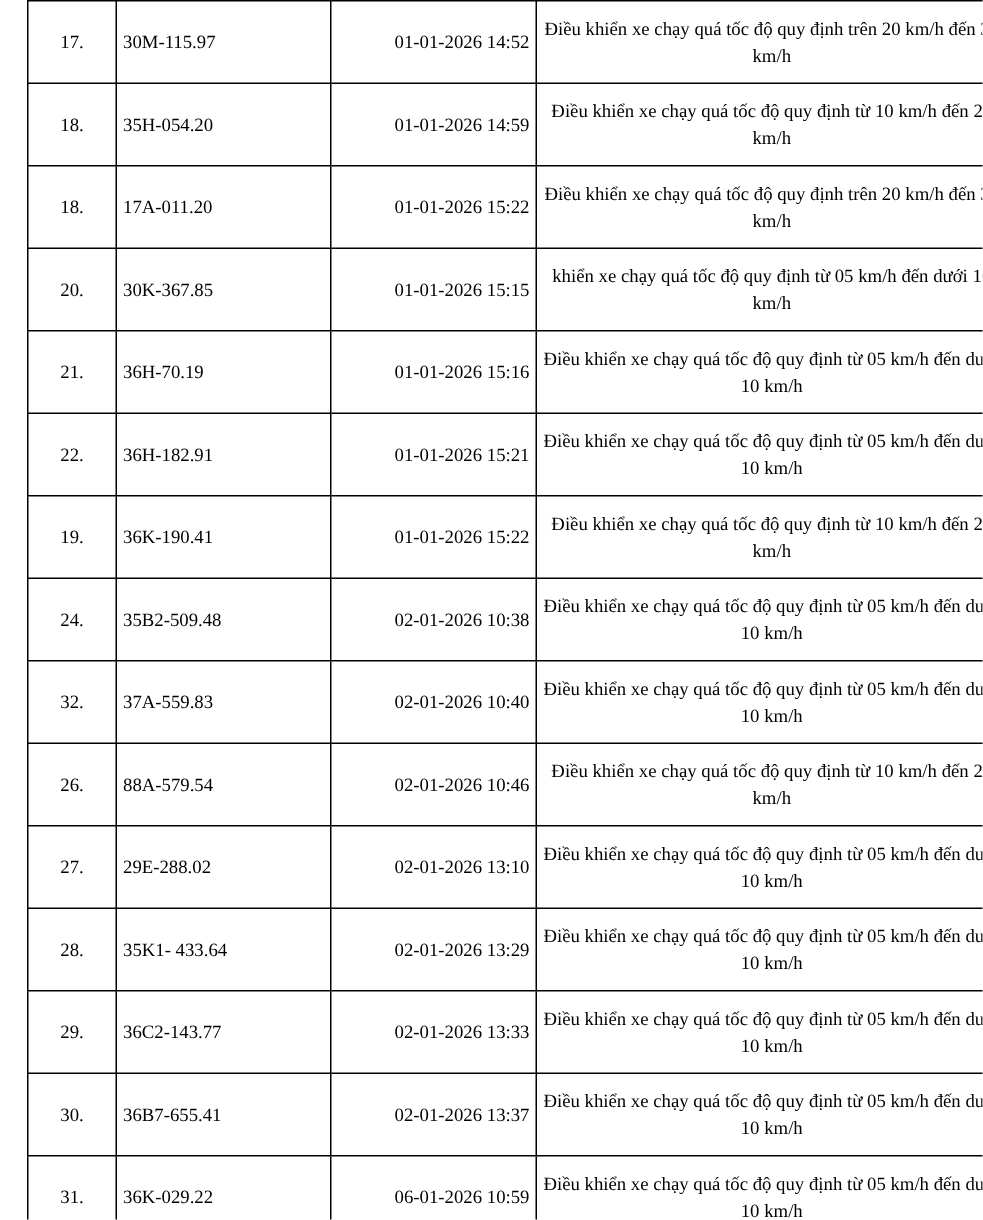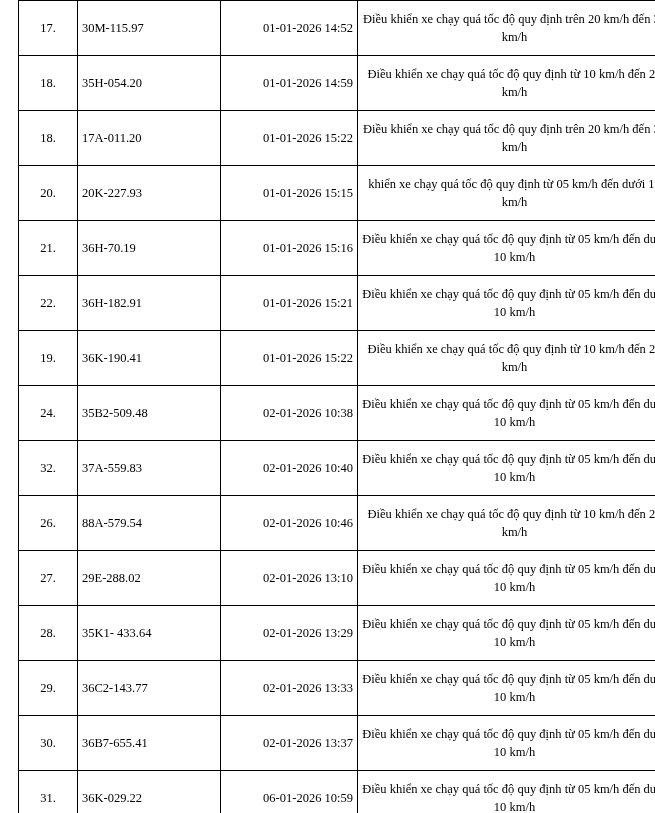--- a/index.html
+++ b/index.html
@@ -76,21 +76,21 @@
 
       <tr class="row-tall">
         <td class="col-idx">18.</td>
         <td class="col-plate">17A-011.20</td>
         <td class="col-time">01-01-2026 15:22</td>
         <td class="col-desc">Điều khiển xe chạy quá tốc độ quy định trên 20 km/h đến 35 km/h</td>
       </tr>
 
       <tr class="row-tall">
         <td class="col-idx">20.</td>
-        <td class="col-plate">20K-227.93</td>
+        <td class="col-plate">30K-367.85</td>
         <td class="col-time">01-01-2026 15:15</td>
         <td class="col-desc">khiển xe chạy quá tốc độ quy định từ 05 km/h đến dưới 10 km/h</td>
       </tr>
 
       <tr class="row-tall">
         <td class="col-idx">21.</td>
         <td class="col-plate">36H-70.19</td>
         <td class="col-time">01-01-2026 15:16</td>
         <td class="col-desc">Điều khiển xe chạy quá tốc độ quy định từ 05 km/h đến dưới 10 km/h</td>
       </tr>

